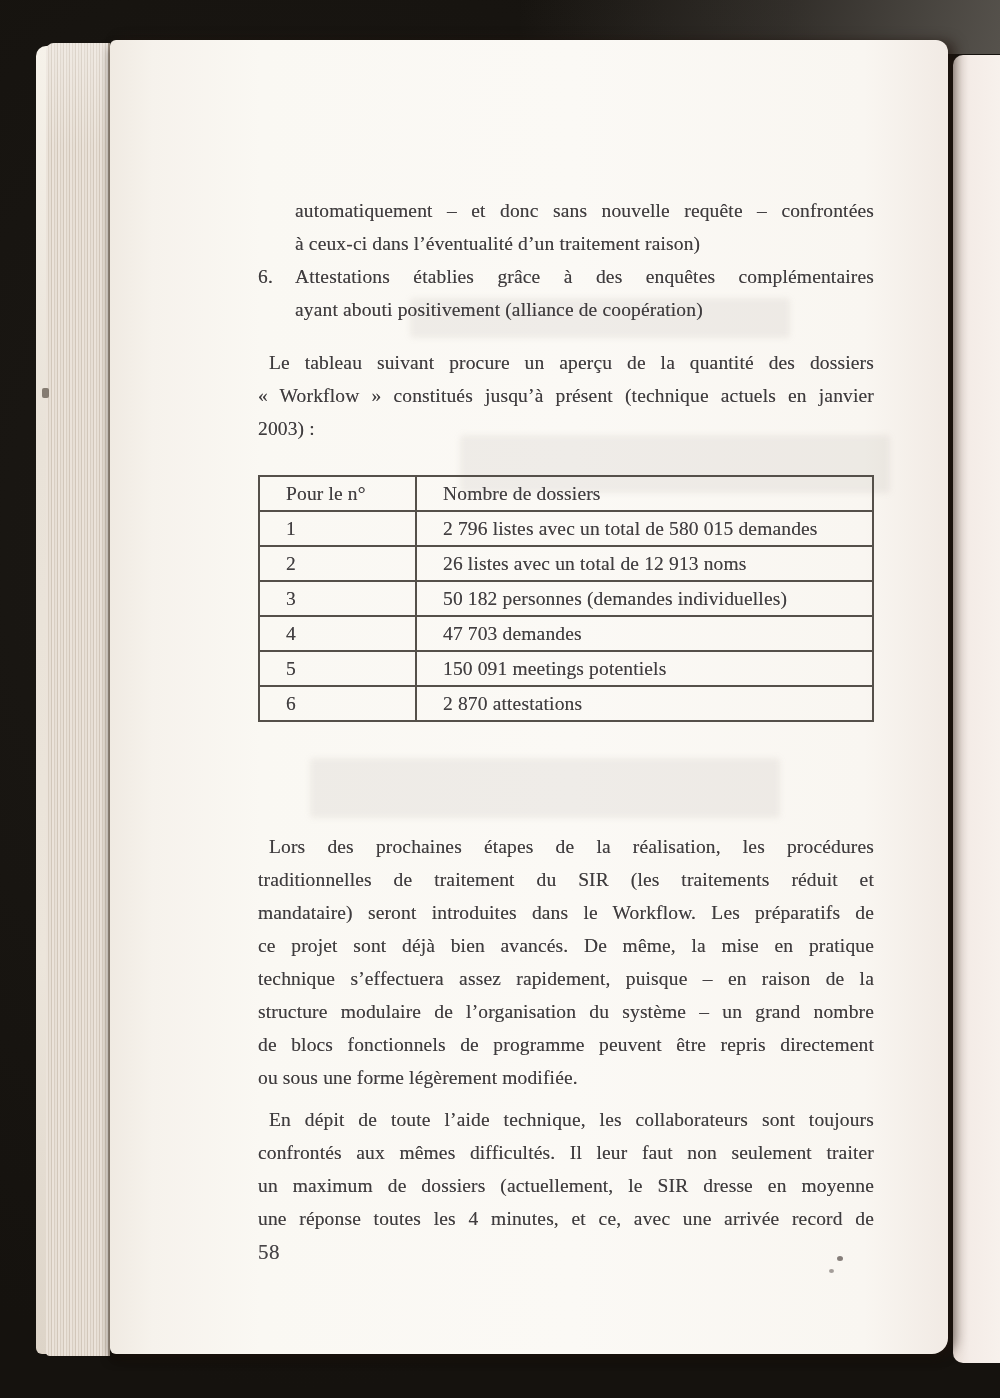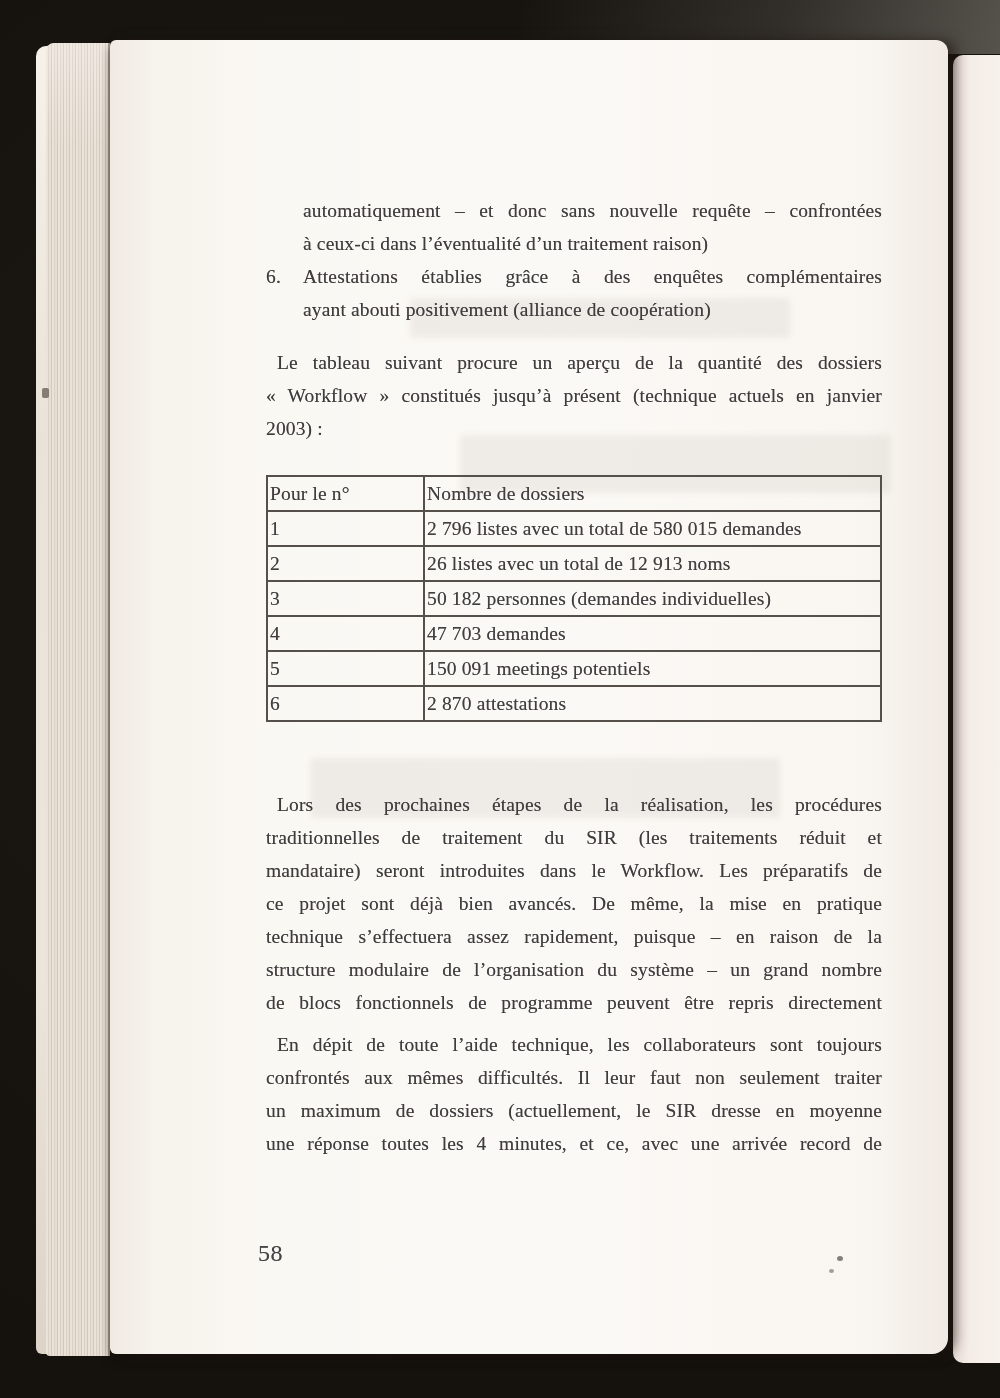--- a/index.html
+++ b/index.html
@@ -54,51 +54,51 @@
   .ghost { position:absolute; background:rgba(140,128,120,0.10); filter:blur(3px); border-radius:4px; }
   .g1 { left:350px; top:395px; width:430px; height:58px; }
   .g2 { left:200px; top:718px; width:470px; height:60px; }
   .g3 { left:300px; top:258px; width:380px; height:40px; }
   .speck { position:absolute; width:6px; height:5px; background:#5d5450; border-radius:50%; opacity:0.75; }
   .s1 { left:727px; top:1216px; }
   .s2 { left:719px; top:1229px; width:5px; height:4px; opacity:0.55; }
 
   
   .content {
-    position:absolute; left:156px; top:154px; width:616px;
+    position:absolute; left:148px; top:154px; width:616px;
     font-size:19.5px; line-height:33px; color:#3f3c3e;
     letter-spacing:0.15px;
     text-shadow: 0 0 0.5px rgba(63,60,62,0.55);
   }
   .line { text-align:justify; text-align-last:justify; height:33px; overflow:hidden; white-space:nowrap; }
   .line.last { text-align-last:left; }
   .hang { padding-left:37px; }
   .list-item { display:flex; }
   .list-item .marker { width:37px; flex:0 0 37px; }
   .list-item .li-lines { flex:1; min-width:0; }
   .para-intro { margin-top:20px; }
   .indent1 { padding-left:11px; }
 
   table.dossiers {
     margin-top:30px; width:616px; border-collapse:collapse;
     font-size:19.5px; color:#413e40;
   }
   table.dossiers th, table.dossiers td {
-    border:2px solid #55504a; height:34px; padding:0 6px 0 2px;
+    border:2px solid #55504a; height:34px; padding:0 6px 0 26px;
     font-weight:normal; text-align:left; vertical-align:middle;
     white-space:nowrap; overflow:hidden;
   }
   table.dossiers .col-num { width:157px; }
 
-  .para-workflow { margin-top:66px; }
+  .para-workflow { margin-top:108px; }
   .para-difficulties { margin-top:9px; }
 
   .page-number {
     position:absolute; left:148px; top:1200px;
-    font-size:24px; color:#474447; letter-spacing:0.5px;
+    font-size:21px; color:#474447; letter-spacing:0.5px;
     text-shadow: 0 0 0.5px rgba(70,66,70,0.5);
   }
 </style>
 </head>
 <body>
 
 <div class="scene">
   <div class="cover-streak"></div>
   <div class="stack-highlight"></div>
   <div class="page-stack"></div>
@@ -169,20 +169,21 @@
       </table>
 
       <div class="para-workflow">
         <div class="line indent1">Lors des prochaines étapes de la réalisation, les procédures</div>
         <div class="line">traditionnelles de traitement du SIR (les traitements réduit et</div>
         <div class="line">mandataire) seront introduites dans le Workflow. Les préparatifs de</div>
         <div class="line">ce projet sont déjà bien avancés. De même, la mise en pratique</div>
         <div class="line">technique s’effectuera assez rapidement, puisque – en raison de la</div>
         <div class="line">structure modulaire de l’organisation du système – un grand nombre</div>
         <div class="line">de blocs fonctionnels de programme peuvent être repris directement</div>
+        <div class="line last">ou sous une forme légèrement modifiée.</div>
       </div>
 
       <div class="para-difficulties">
         <div class="line indent1">En dépit de toute l’aide technique, les collaborateurs sont toujours</div>
         <div class="line">confrontés aux mêmes difficultés. Il leur faut non seulement traiter</div>
         <div class="line">un maximum de dossiers (actuellement, le SIR dresse en moyenne</div>
         <div class="line">une réponse toutes les 4 minutes, et ce, avec une arrivée record de</div>
       </div>
 
     </div>

